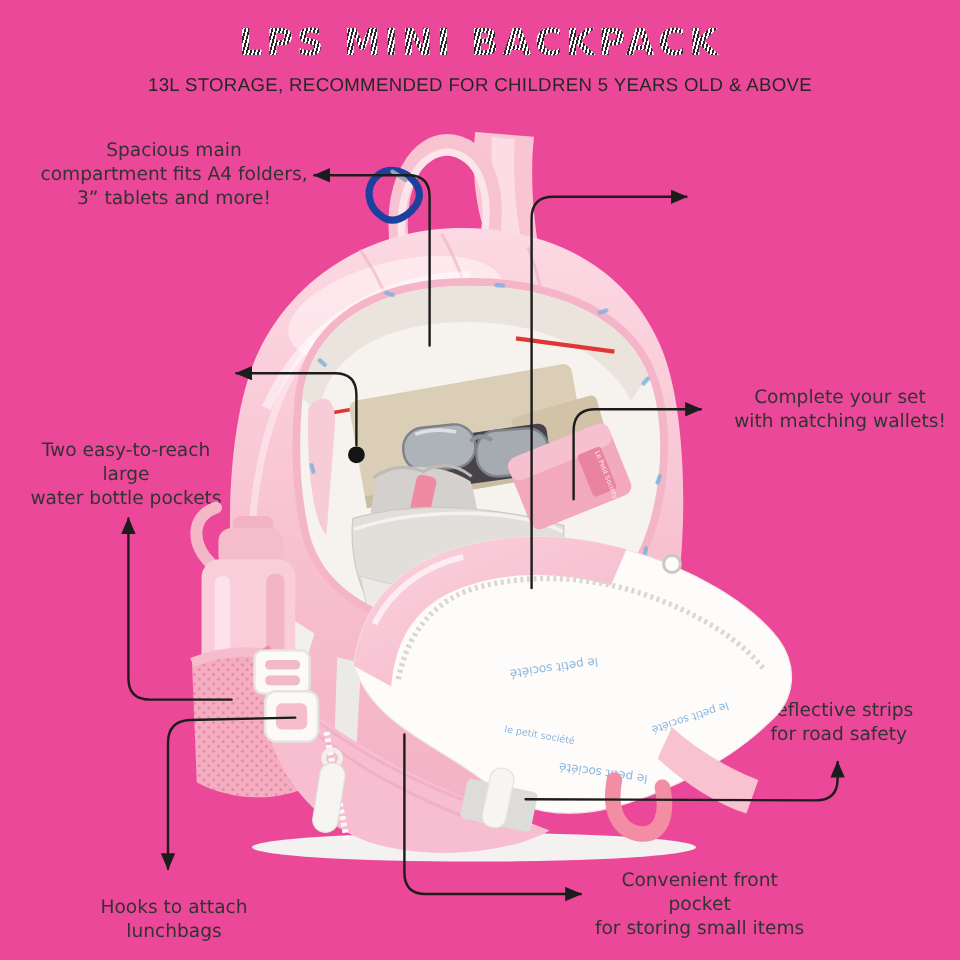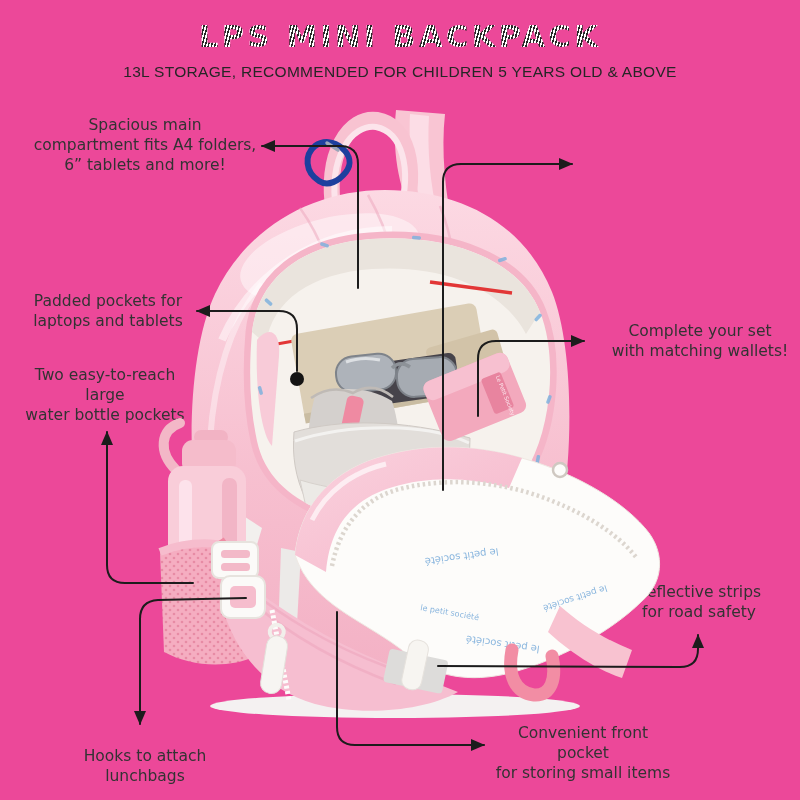--- a/index.html
+++ b/index.html
@@ -19,23 +19,21 @@
 </head>
 <body>
 
 <div class="stage">
 
   <div class="title">LPS MINI BACKPACK</div>
   <div class="subtitle">13L STORAGE, RECOMMENDED FOR CHILDREN 5 YEARS OLD &amp; ABOVE</div>
 
   <div class="ann" style="left:30px;top:116px;width:230px;">Spacious main
 compartment fits A4 folders,
-6” tablets and more!</div>
-  <div class="ann" style="left:22px;top:292px;width:172px;">Padded pockets for
-laptops and tablets</div>
+3” tablets and more!</div>
   <div class="ann" style="left:600px;top:322px;width:200px;">Complete your set
 with matching wallets!</div>
   <div class="ann" style="left:14px;top:366px;width:182px;">Two easy-to-reach large
 water bottle pockets</div>
   <div class="ann" style="left:624px;top:583px;width:150px;">Reflective strips
 for road safety</div>
   <div class="ann" style="left:75px;top:747px;width:140px;">Hooks to attach
 lunchbags</div>
   <div class="ann" style="left:490px;top:724px;width:186px;">Convenient front pocket
 for storing small items</div>

